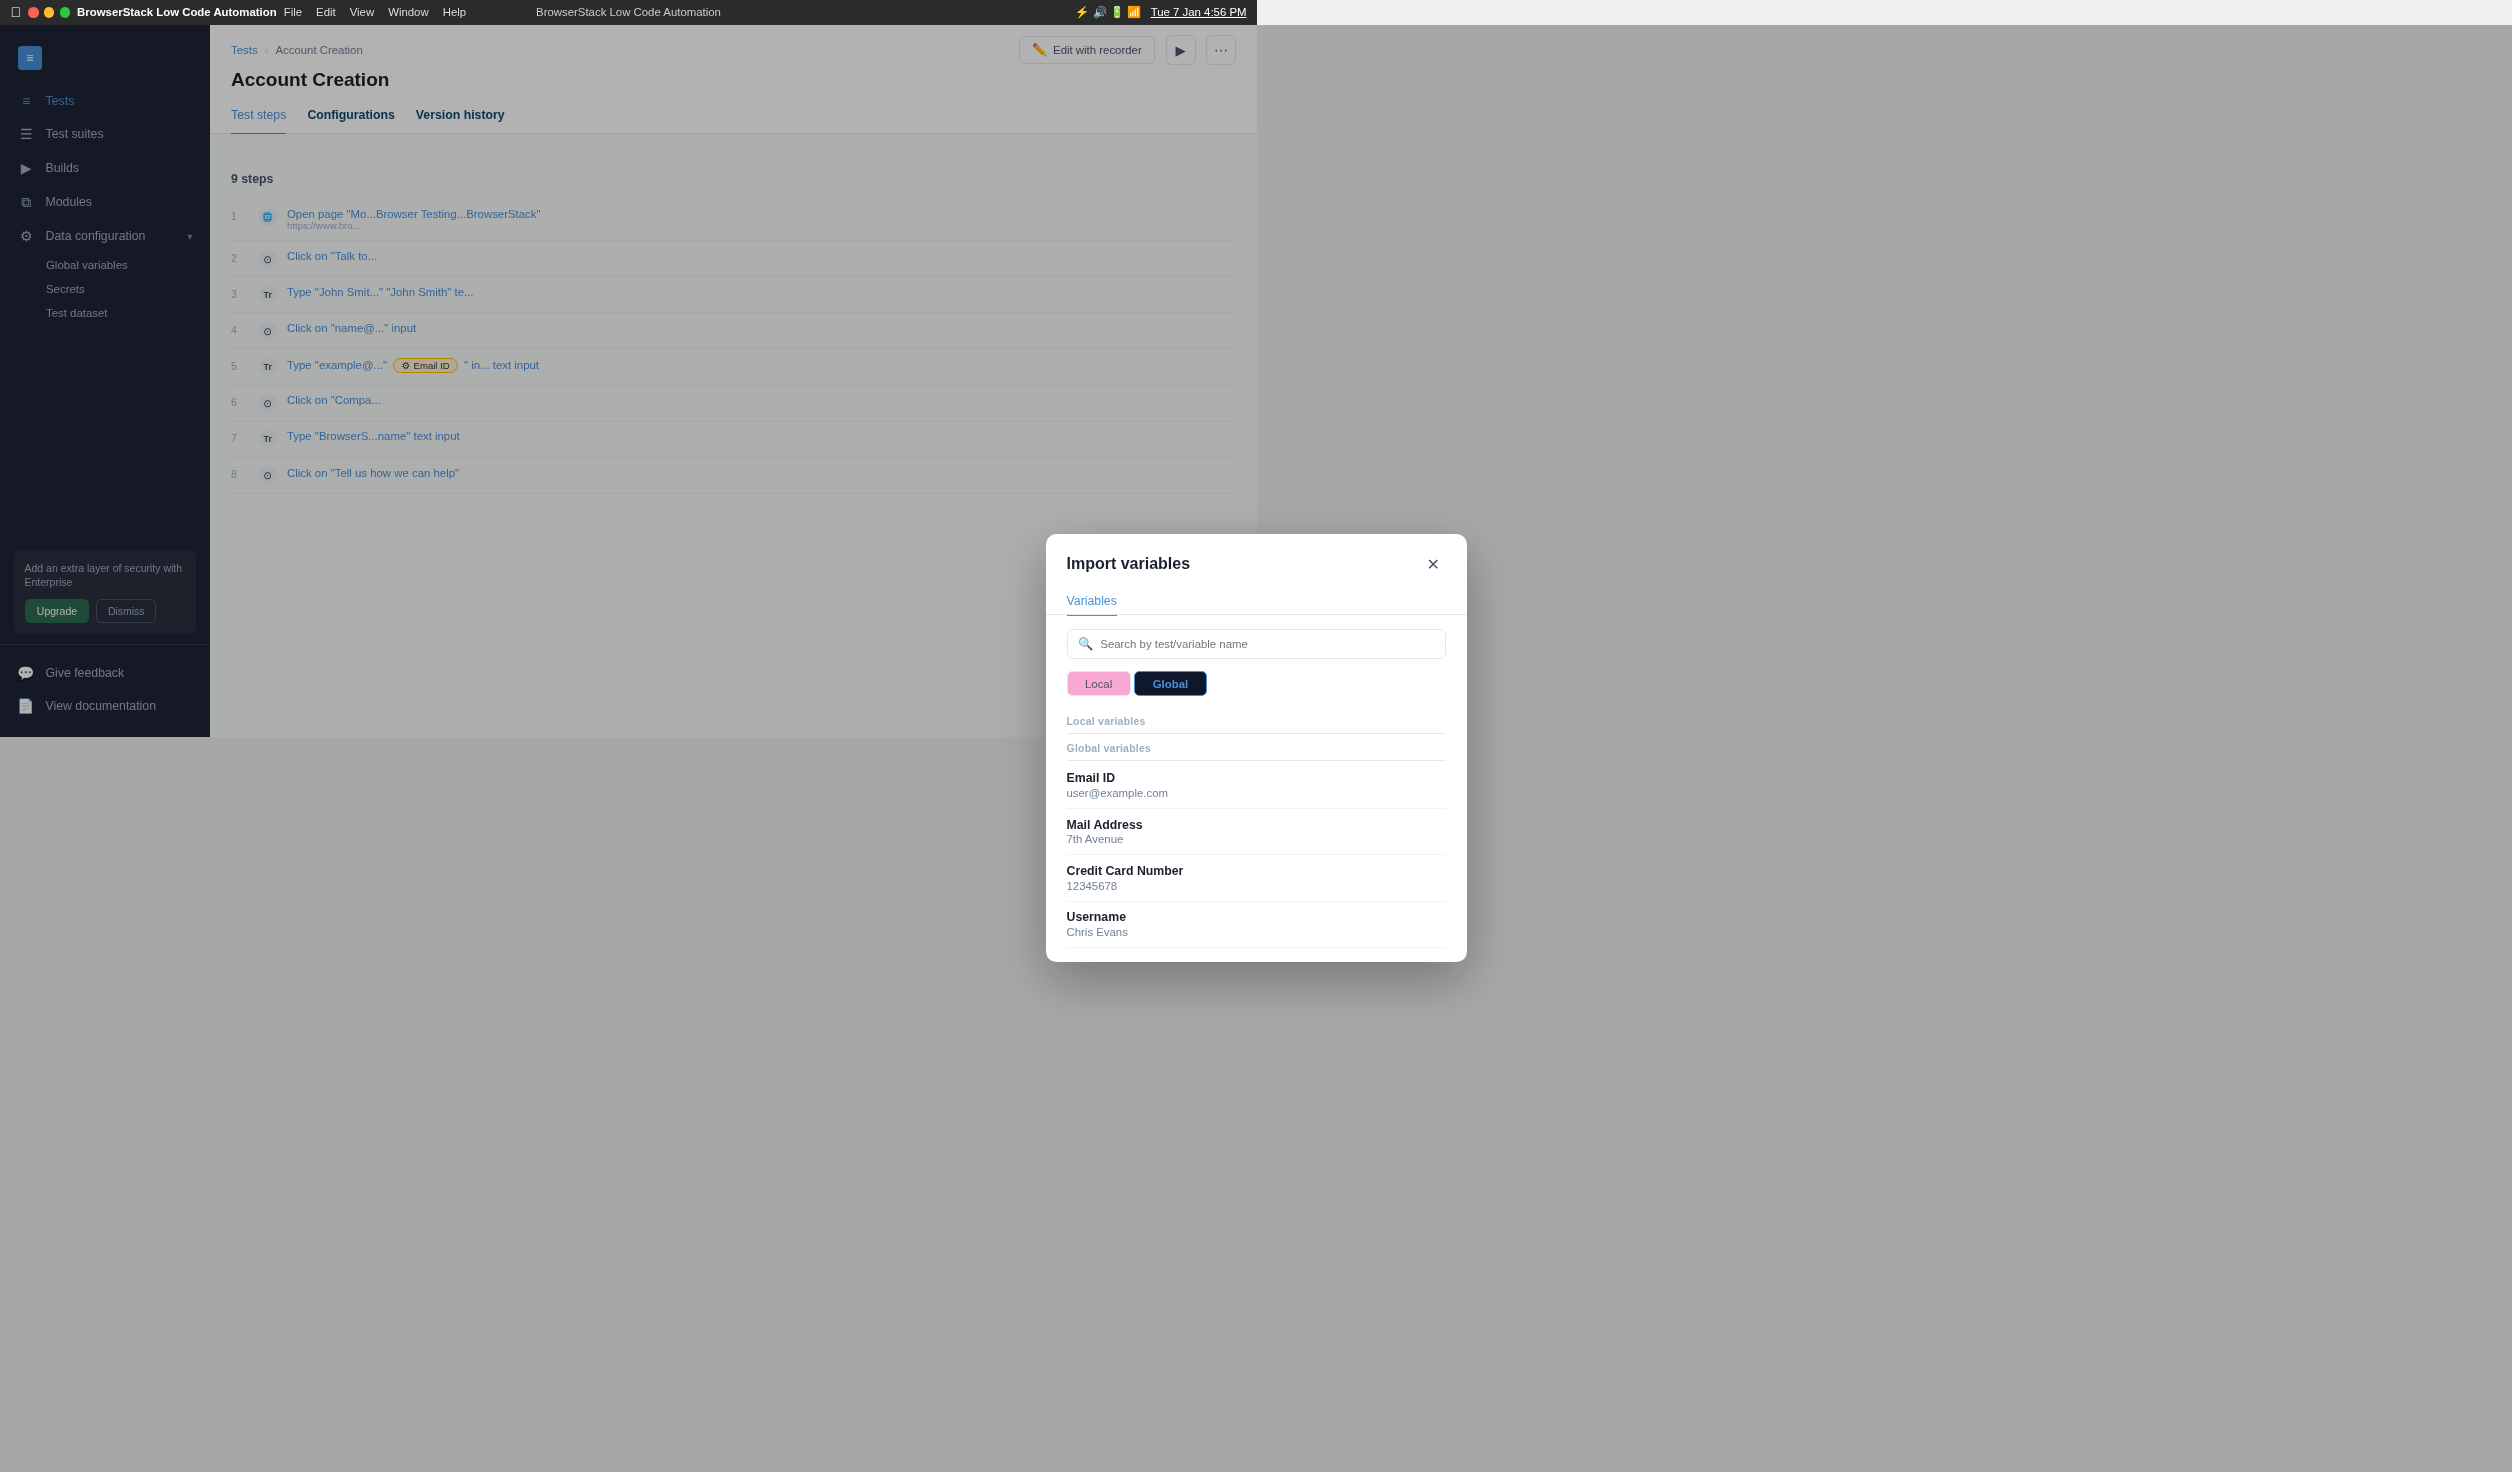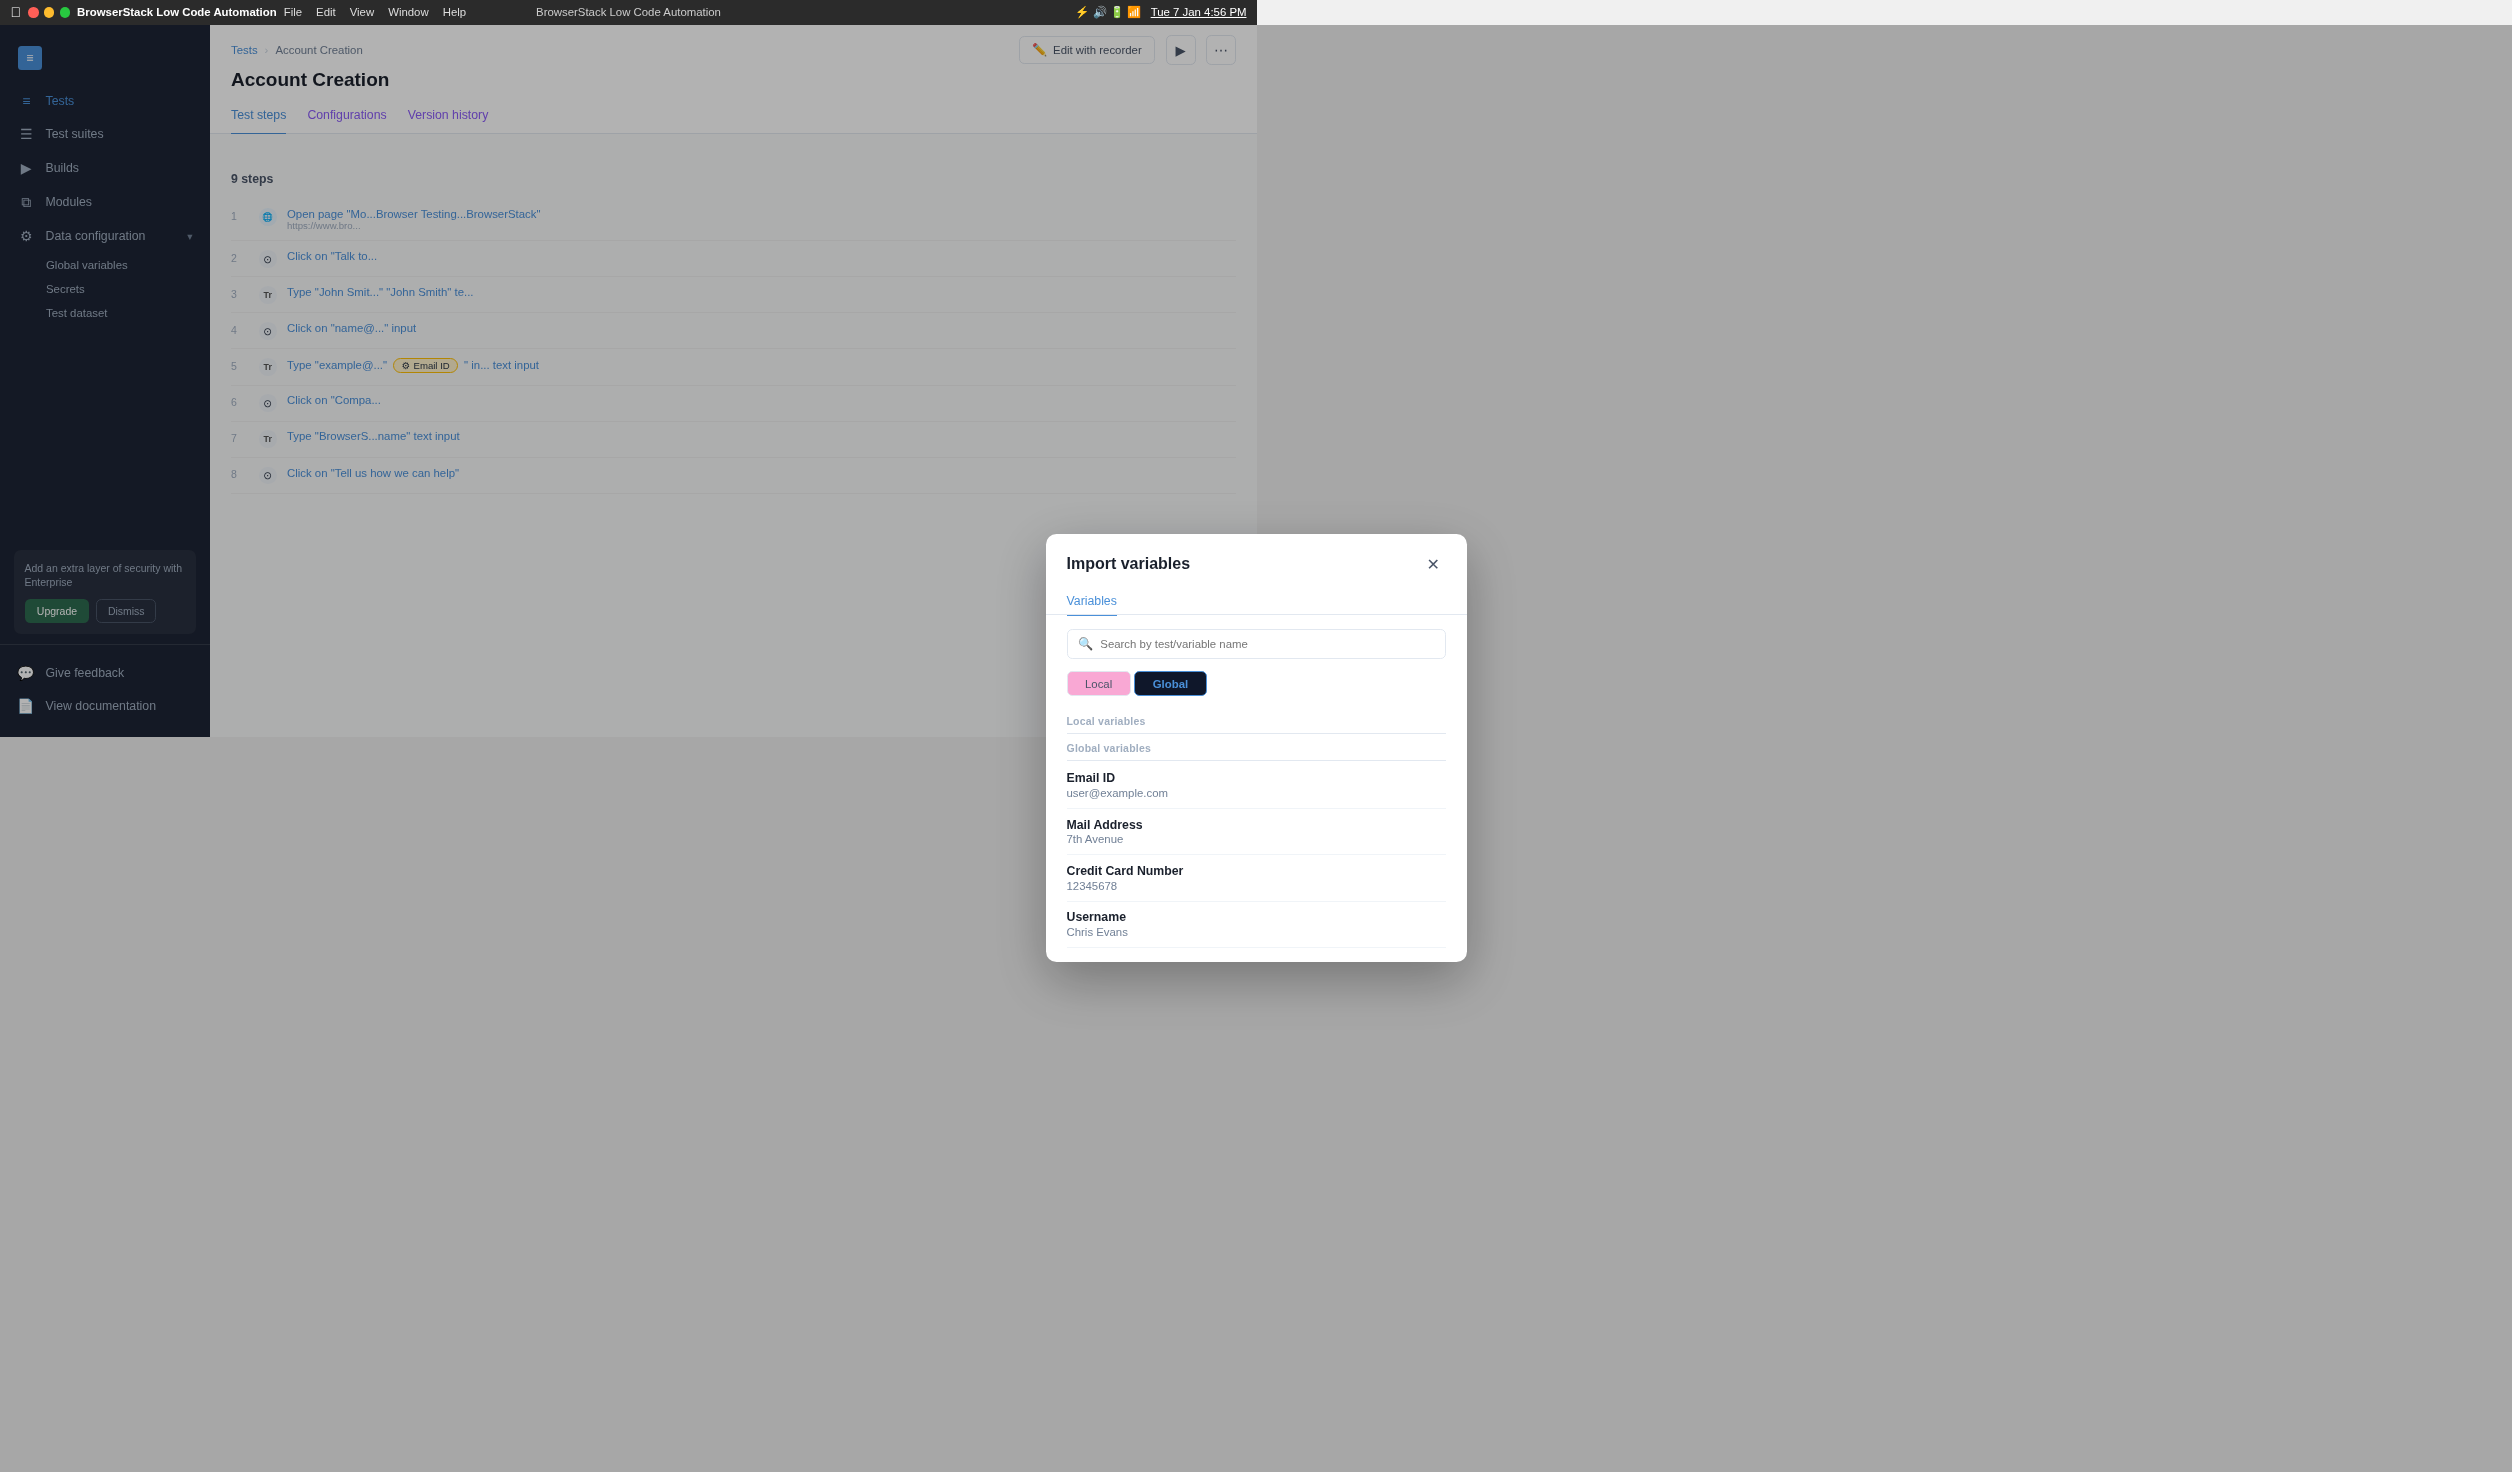--- a/index.html
+++ b/index.html
@@ -219,24 +219,25 @@
     .tabs-bar {
       background: #fff;
       border-bottom: 0.9px solid #e2e8f0;
       padding: 0 21px;
       display: flex;
       gap: 21px;
     }
     .tab-item {
       padding: 10.5px 0;
       font-size: 12.3px;
-      color: #8b5cf6;
+      color: #0c4a6e;
       cursor: pointer;
       border-bottom: 1.8px solid transparent;
       margin-bottom: -0.9px;
+      font-weight: bold;
     }
     .tab-item.active {
       color: #4a90d9;
       border-bottom: 1.8px solid #4a90d9;
       font-weight: 500;
     }
 
     
     .steps-area {
       padding: 21px;

